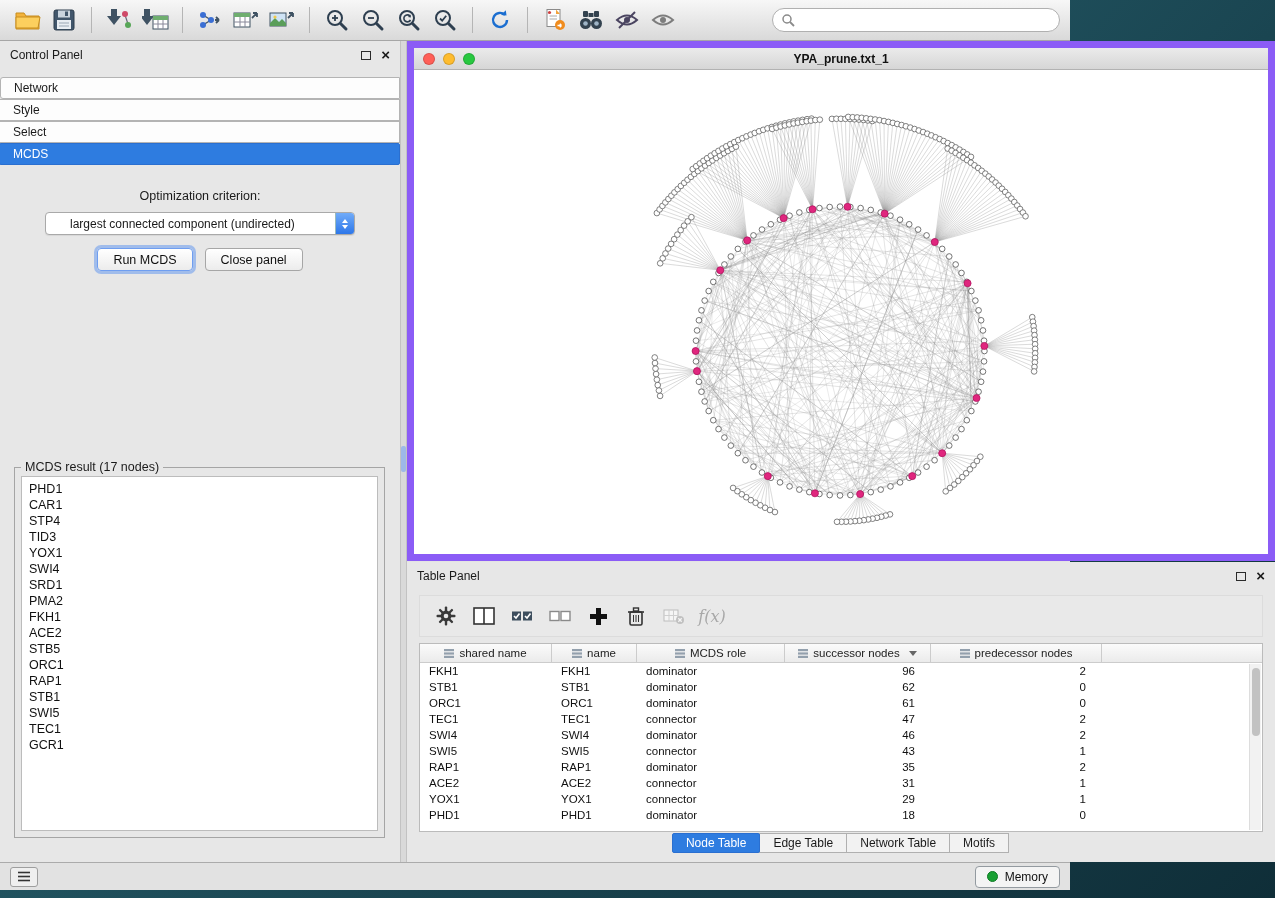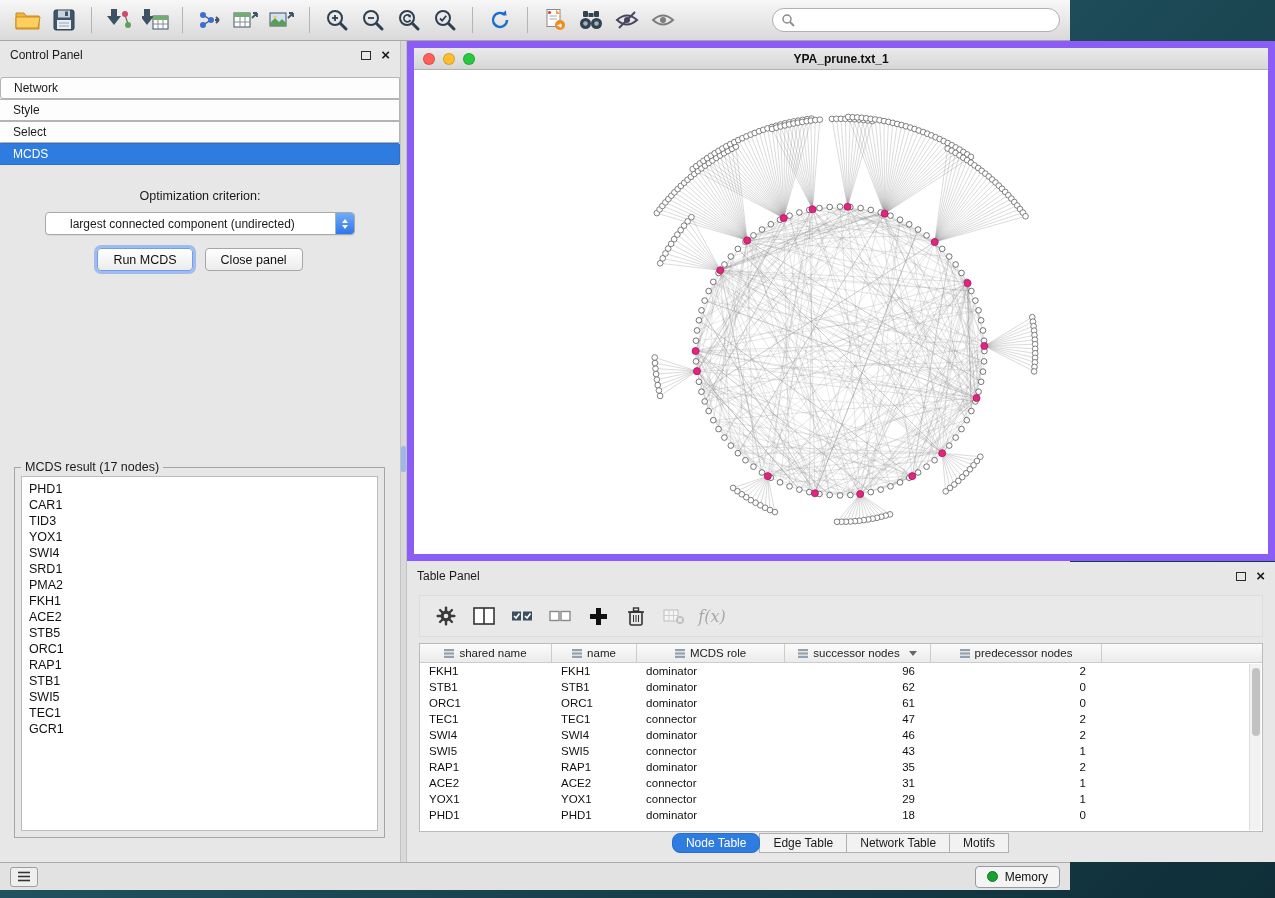--- a/index.html
+++ b/index.html
@@ -64,21 +64,21 @@
   .th-fill{flex:1;border-right:none;}
   .w0{width:132px}.w1{width:85px}.w2{width:148px}.w3{width:146px}.w4{width:171px}
   .sort-chevron{width:0;height:0;border-left:4px solid transparent;border-right:4px solid transparent;border-top:5px solid #666;margin-left:4px;}
   .trow{display:flex;height:16px;align-items:center;}
   .tcell{font-size:11.5px;color:#111;padding-left:9px;overflow:hidden;white-space:nowrap;}
   .tcell.num{text-align:right;padding-left:0;padding-right:16px;}
   .scrollbar{position:absolute;right:1px;top:20px;width:12px;bottom:1px;background:#f2f2f2;border-left:1px solid #ddd;}
   .scroll-thumb{position:absolute;left:1.5px;top:4px;width:8px;height:68px;background:#c2c2c2;border-radius:4px;}
   .tp-tabs{position:absolute;left:0;right:0;bottom:9px;display:flex;justify-content:center;}
   .tp-tab{font-size:12px;padding:2px 13px;background:#f2f2f2;border:1px solid #b0b0b0;margin-left:-1px;color:#1a1a1a;}
-  .tp-tab.active{background:var(--accent,#2e7ce0);color:#fff;border:1px solid #2a6fd0;border-radius:8px;z-index:1;position:relative;}
+  .tp-tab.active{background:var(--accent,#2e7ce0);color:#fff;border:1px solid #2a6fd0;border-radius:2px;z-index:1;position:relative;}
 
   
   .status-bar{position:absolute;left:0;top:862px;width:100%;height:28px;background:#e2e2e2;border-top:1px solid #ababab;display:flex;align-items:center;padding:0 10px;}
   .status-left-btn{width:28px;height:20px;border:1px solid #9e9e9e;border-radius:3px;background:#efefef;display:flex;align-items:center;justify-content:center;}
   .memory-btn{margin-left:auto;height:22px;border:1px solid #939aa0;border-radius:4px;background:#f4f4f4;display:flex;align-items:center;gap:7px;padding:0 11px;font-size:12px;color:#111;}
   .memory-dot{width:11px;height:11px;border-radius:50%;background:#18a033;border:1px solid #0e7a24;}
 </style>
 </head>
 <body>
 
@@ -256,20 +256,21 @@
     </div>
     <div class="btn-row">
       <button class="btn focus">Run MCDS</button>
       <button class="btn">Close panel</button>
     </div>
     <div class="mcds-group">
       <span class="mcds-legend">MCDS result (17 nodes)</span>
       <div class="mcds-list">
           <div class="mcds-item">PHD1</div>
           <div class="mcds-item">CAR1</div>
+          <div class="mcds-item">STP4</div>
           <div class="mcds-item">TID3</div>
           <div class="mcds-item">YOX1</div>
           <div class="mcds-item">SWI4</div>
           <div class="mcds-item">SRD1</div>
           <div class="mcds-item">PMA2</div>
           <div class="mcds-item">FKH1</div>
           <div class="mcds-item">ACE2</div>
           <div class="mcds-item">STB5</div>
           <div class="mcds-item">ORC1</div>
           <div class="mcds-item">RAP1</div>

